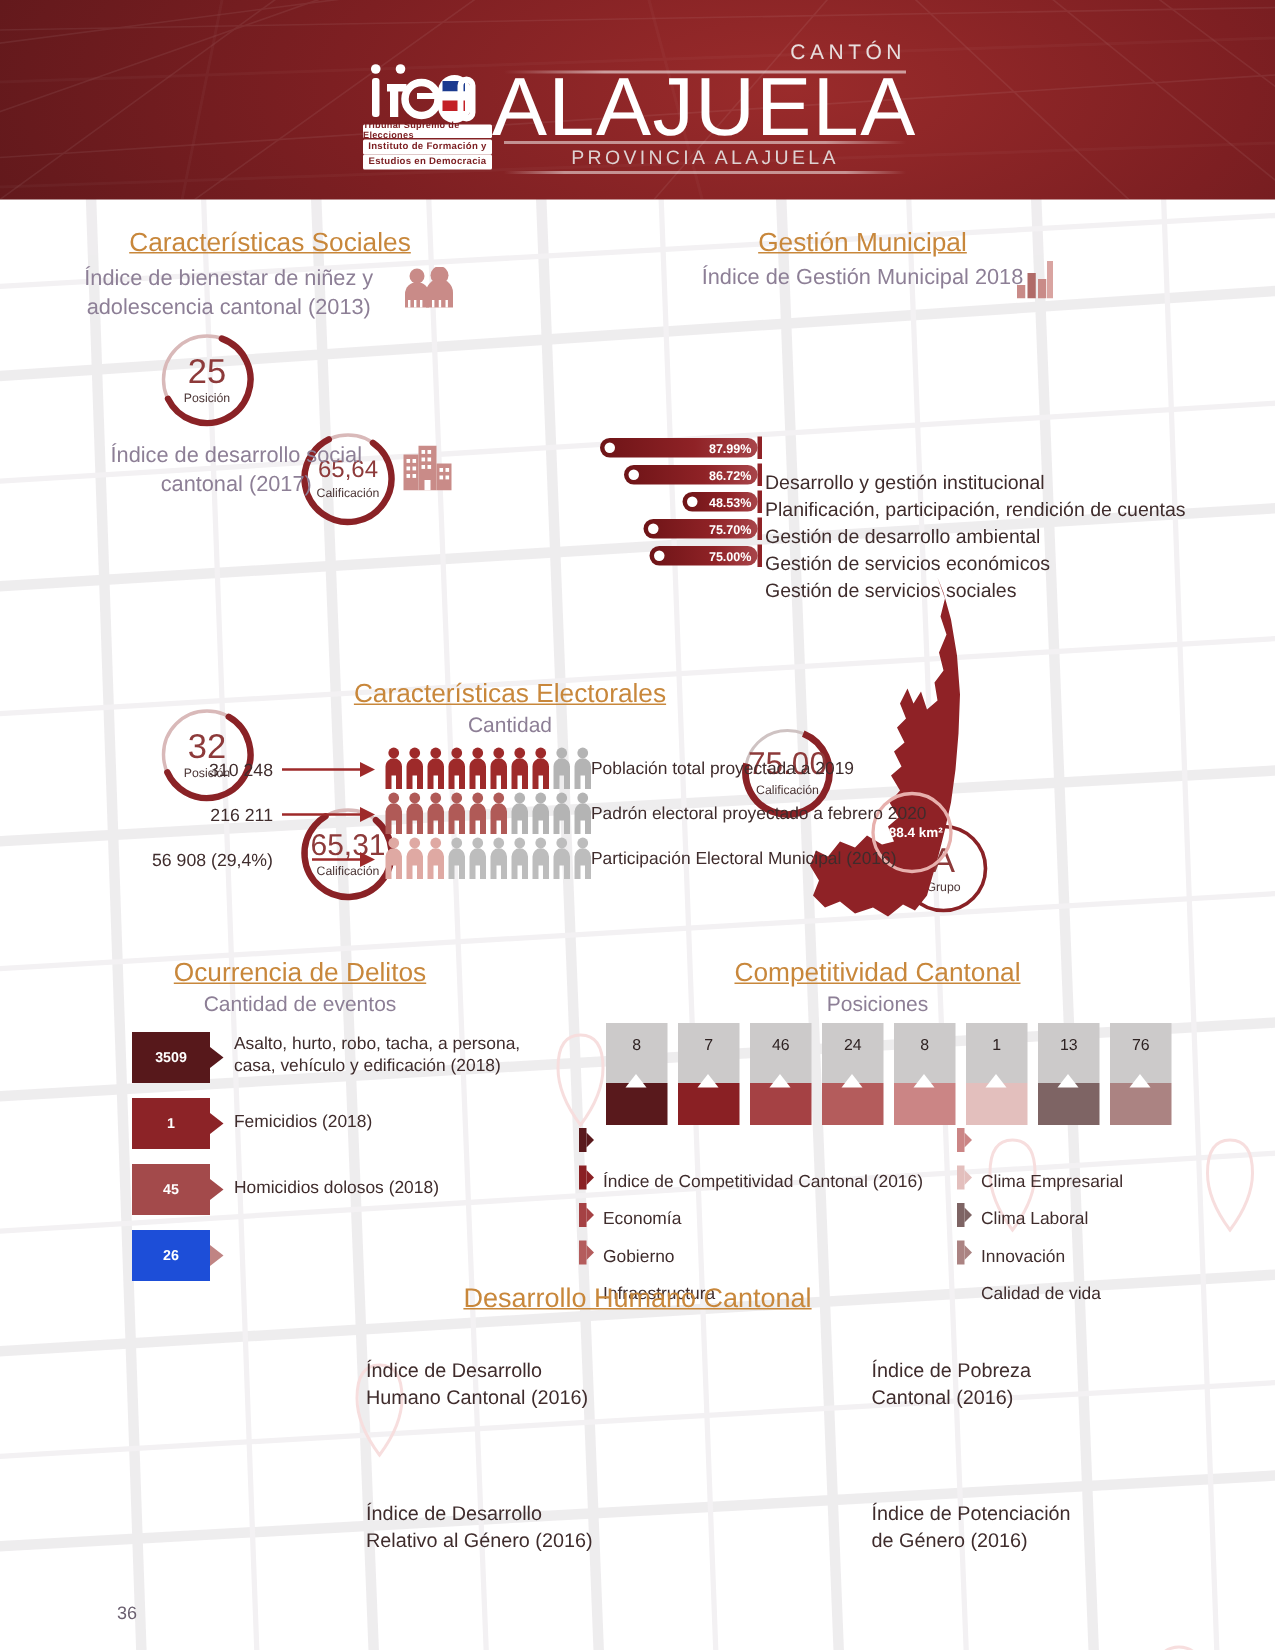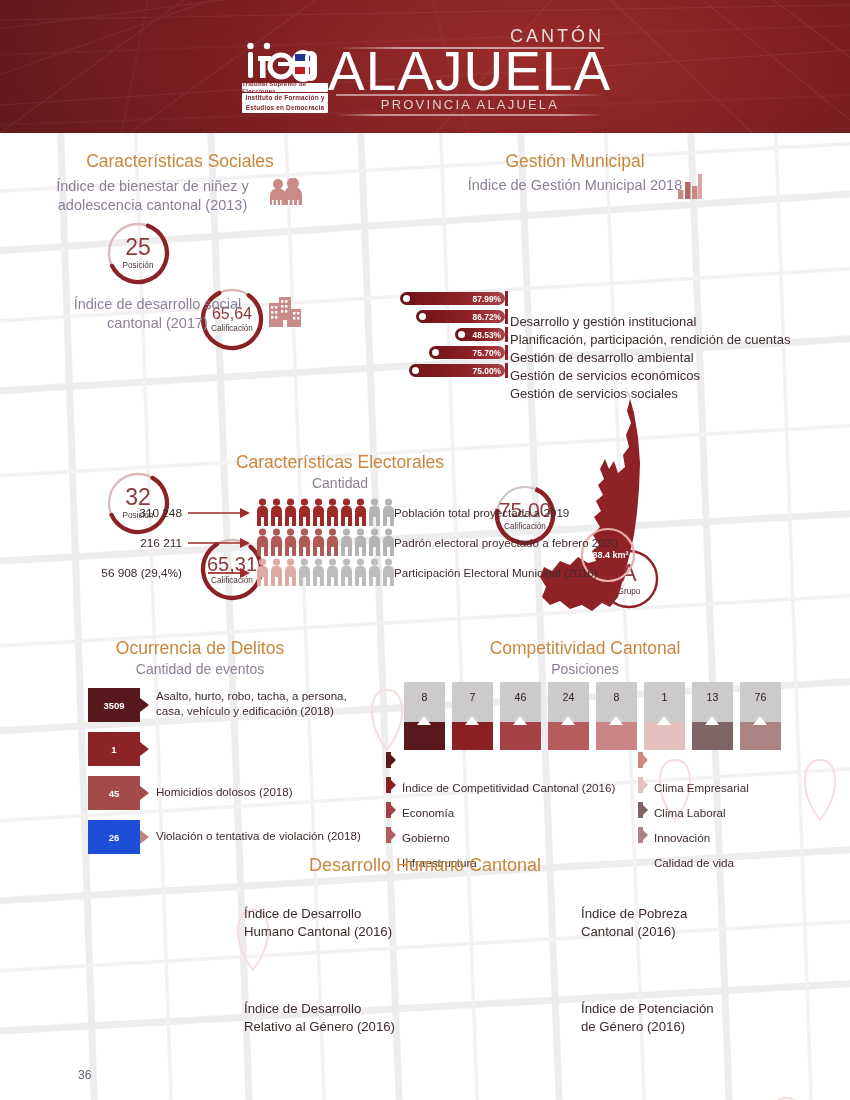--- a/index.html
+++ b/index.html
@@ -30,21 +30,21 @@
 
   
   #logo { left: 234px; top: 36px; width: 96px; height: 78px; }
   .logo-badge {
     position:absolute; background:#fff; color:#7b1d20; font-weight:bold;
     letter-spacing:.2px; line-height:1; border-radius:1px;
   }
 
   #title-canton {
     left: 334px; top: 26px; width: 270px; text-align: right;
-    color: #e8dede; font-size: 18px; letter-spacing: 3px;
+    color: #e8dede; font-size: 14px; letter-spacing: 3px;
   }
   #rule-top {
     position:absolute; left: 336px; top: 47px; width: 268px; height: 2px; z-index:3;
     background: linear-gradient(90deg, rgba(255,255,255,0) 0%, rgba(255,255,255,.55) 25%, rgba(255,255,255,.55) 100%);
   }
   #title-main {
     left: 328px; top: 44px; width: 290px; text-align: left;
     color: #ffffff; font-size: 55px; font-weight: 300; letter-spacing: 1px;
     line-height: 1.0; white-space: nowrap;
   }
@@ -57,21 +57,21 @@
     color: #ded2d2; font-size: 13px; letter-spacing: 2.2px;
   }
   #rule-bot-b {
     position:absolute; left: 336px; top: 114px; width: 268px; height: 2px; z-index:3;
     background: linear-gradient(90deg, rgba(255,255,255,0) 0%, rgba(255,255,255,.5) 15%, rgba(255,255,255,.5) 85%, rgba(255,255,255,0) 100%);
   }
 
   
   .abs { position: absolute; z-index: 2; }
   .sec-title {
-    color: #c8873b; font-size: 17.5px; text-align: center; white-space: nowrap;
+    color: #c8873b; font-size: 17.5px; text-align: center; white-space: nowrap; text-decoration: underline;
   }
   .sec-sub {
     color: #8d7f96; font-size: 14px; text-align: center;
   }
   .lead {
     color: #8d7f96; font-size: 14.5px; text-align: center; line-height: 1.28;
   }
 
   
   .donut { position: relative; }
@@ -381,21 +381,21 @@
   </div>
   <div class="gm-row" style="left:0; top:54px; width:105px;">
     <div class="gm-bar" style="width:76px;">
         <span class="gm-knob"></span>
       <span class="pct">75.70%</span>
       <span class="gm-tick"></span>
       </div>
     <div class="gm-cap">Gestión de servicios económicos</div>
   </div>
   <div class="gm-row" style="left:0; top:72px; width:105px;">
-    <div class="gm-bar" style="width:96px;">
+    <div class="gm-bar" style="width:72px;">
         <span class="gm-knob"></span>
       <span class="pct">75.00%</span>
       <span class="gm-tick"></span>
       </div>
     <div class="gm-cap">Gestión de servicios sociales</div>
   </div>
 </div>
 
 <svg class="abs" style="left:530px; top:385px;" width="140" height="250" viewBox="0 0 140 250">
   <path d="M95 0 L100 14 L97 26 L101 38 L96 50 L99 62 L93 70 L95 82 L88 88
@@ -568,28 +568,28 @@
 <div class="abs" style="left:88px; top:688px; width:360px; height:150px;">
   <div class="crime-box" style="left:0; top:0; background:#57181b;">3509</div>
   <div class="crime-arrow" style="left:52px; top:10px; border-left: 9px solid #57181b;"></div>
   <div class="crime-lbl" style="left:68px; top:1px; width:280px;">
     <span>Asalto, hurto, robo, tacha, a persona,</span><br>
     <span>casa, vehículo y edificación (2018)</span>
   </div>
 
   <div class="crime-box" style="left:0; top:44px; background:#8c2327;">1</div>
   <div class="crime-arrow" style="left:52px; top:54px; border-left: 9px solid #8c2327;"></div>
+  <div class="crime-lbl" style="left:68px; top:53px; width:280px;">Femicidios (2018)</div>
 
   <div class="crime-box" style="left:0; top:88px; background:#a34a4b;">45</div>
   <div class="crime-arrow" style="left:52px; top:98px; border-left: 9px solid #a34a4b;"></div>
   <div class="crime-lbl" style="left:68px; top:97px; width:280px;">Homicidios dolosos (2018)</div>
 
   <div class="crime-box" style="left:0; top:132px; background:#1d4ed8;">26</div>
   <div class="crime-arrow" style="left:52px; top:142px; border-left: 9px solid #c08483;"></div>
-  <div class="crime-lbl" style="left:68px; top:141px; width:290px;">Violación o tentativa de violación (2018)</div>
 </div>
 
 <div class="abs sec-title" style="left:440px; top:638px; width:290px;">Competitividad Cantonal</div>
 <div class="abs sec-sub" style="left:440px; top:661px; width:290px;">Posiciones</div>
 
 <div class="abs" style="left:404px; top:682px; width:400px; height:70px;">
   <div class="comp-col" style="left:0;">
     <div class="comp-head">8</div>
     <div class="comp-foot" style="background:#59191c;"></div>
       <div class="comp-notch"></div>

